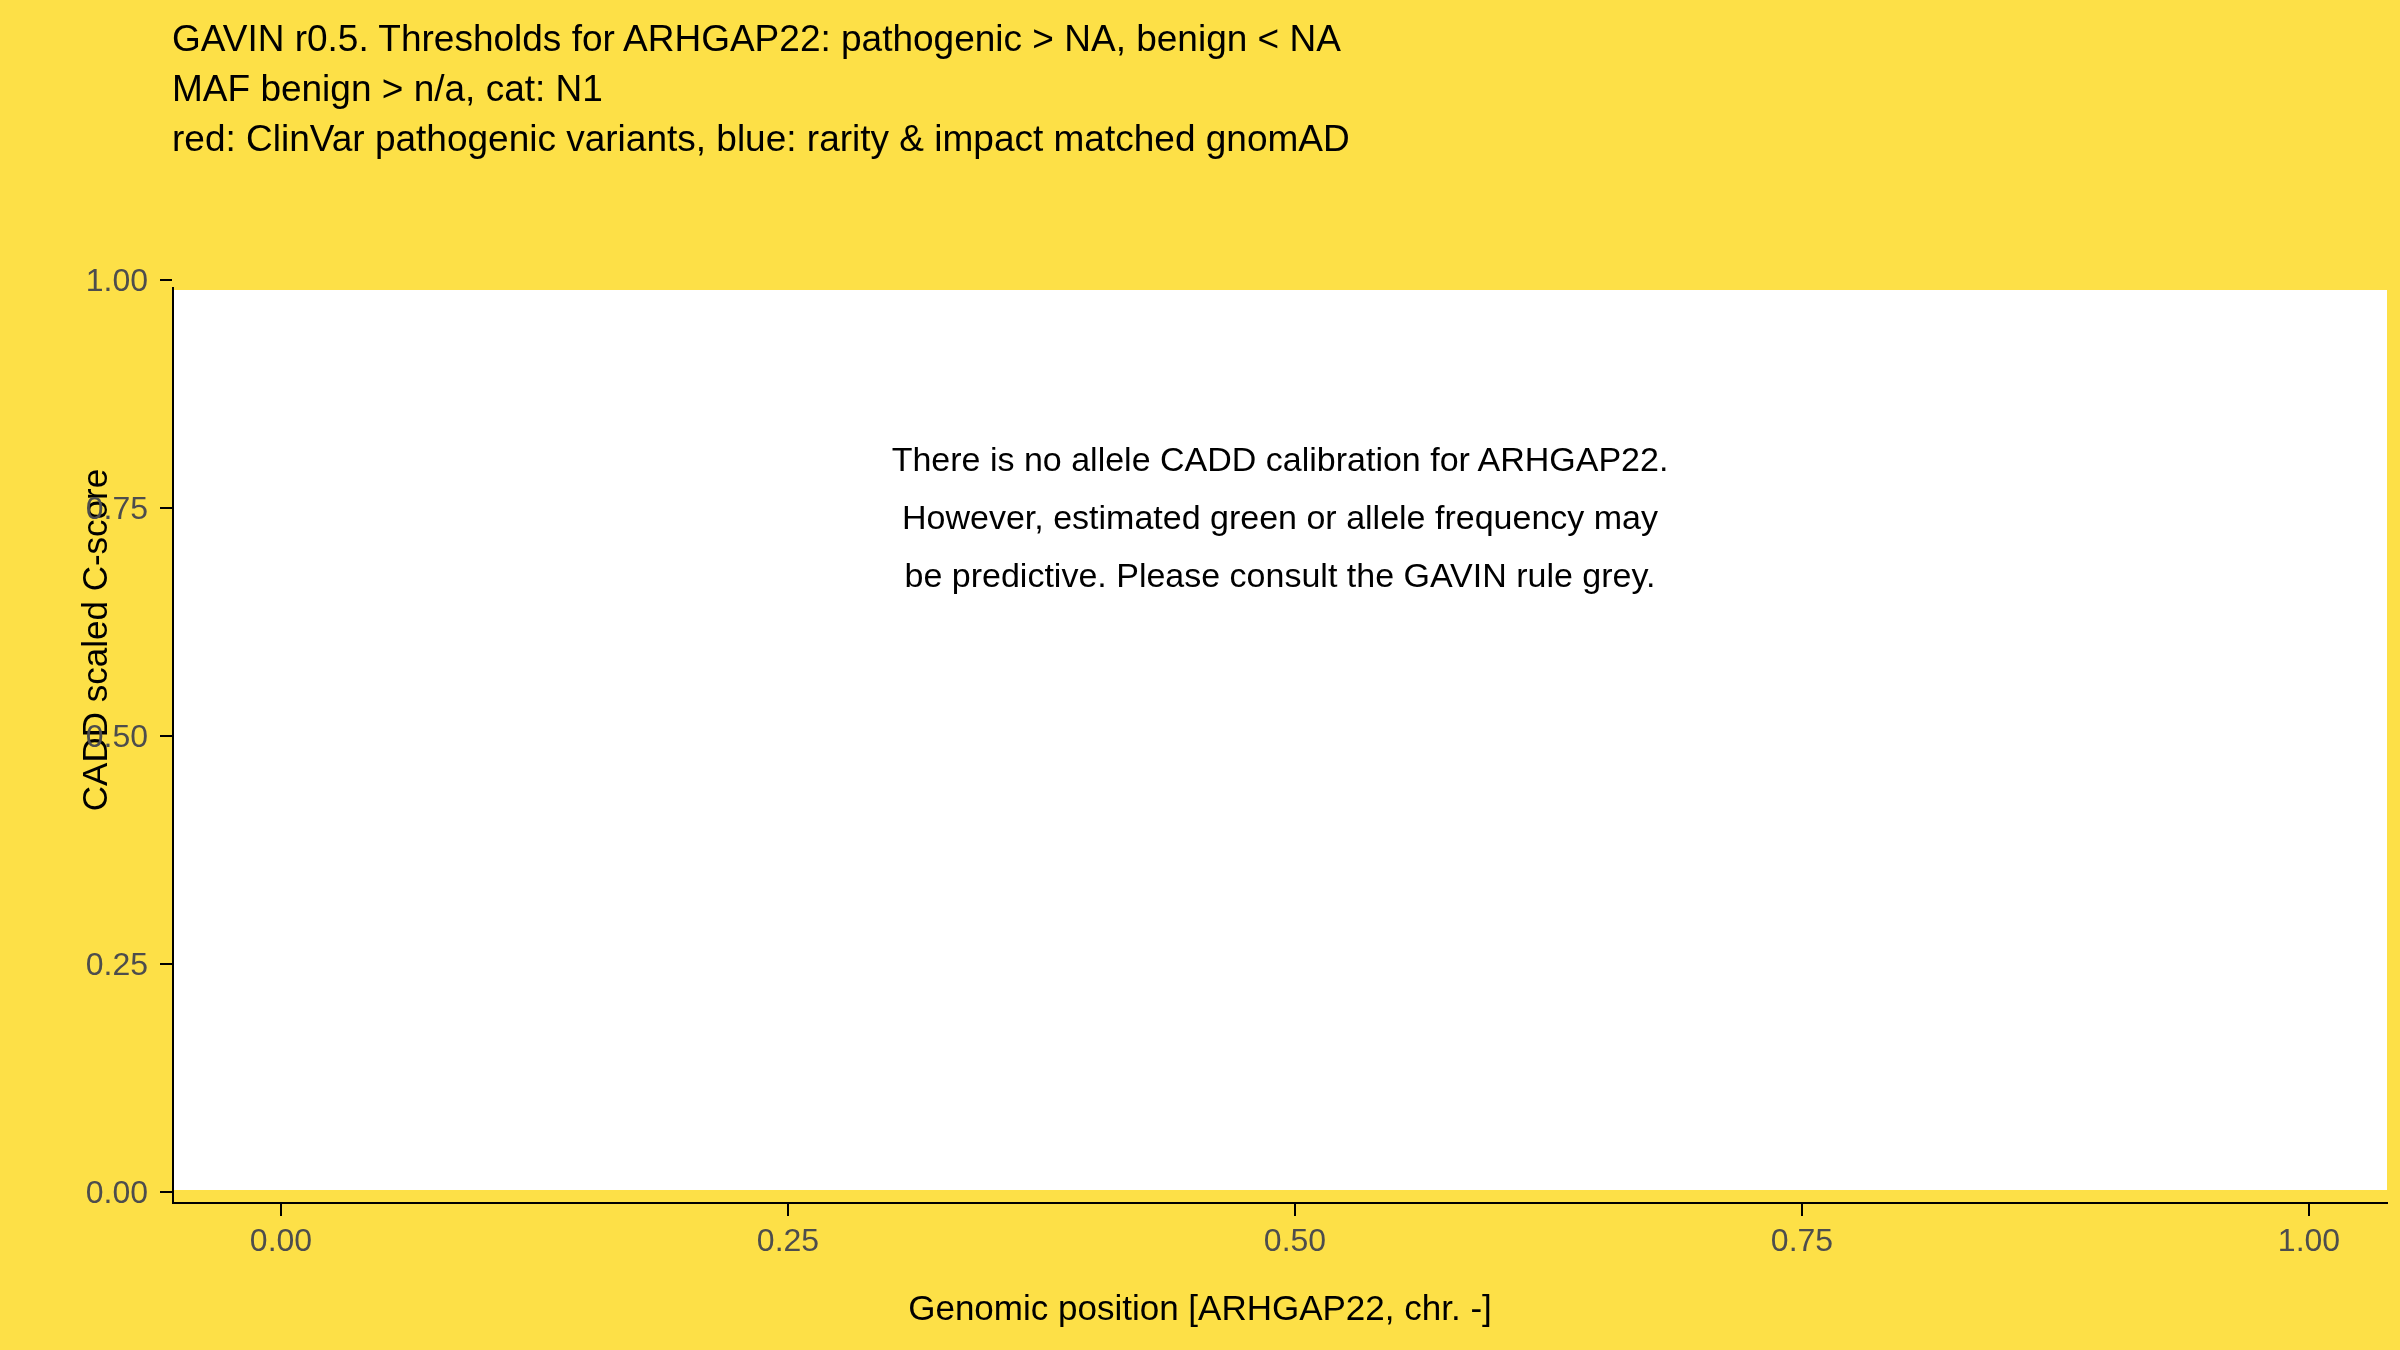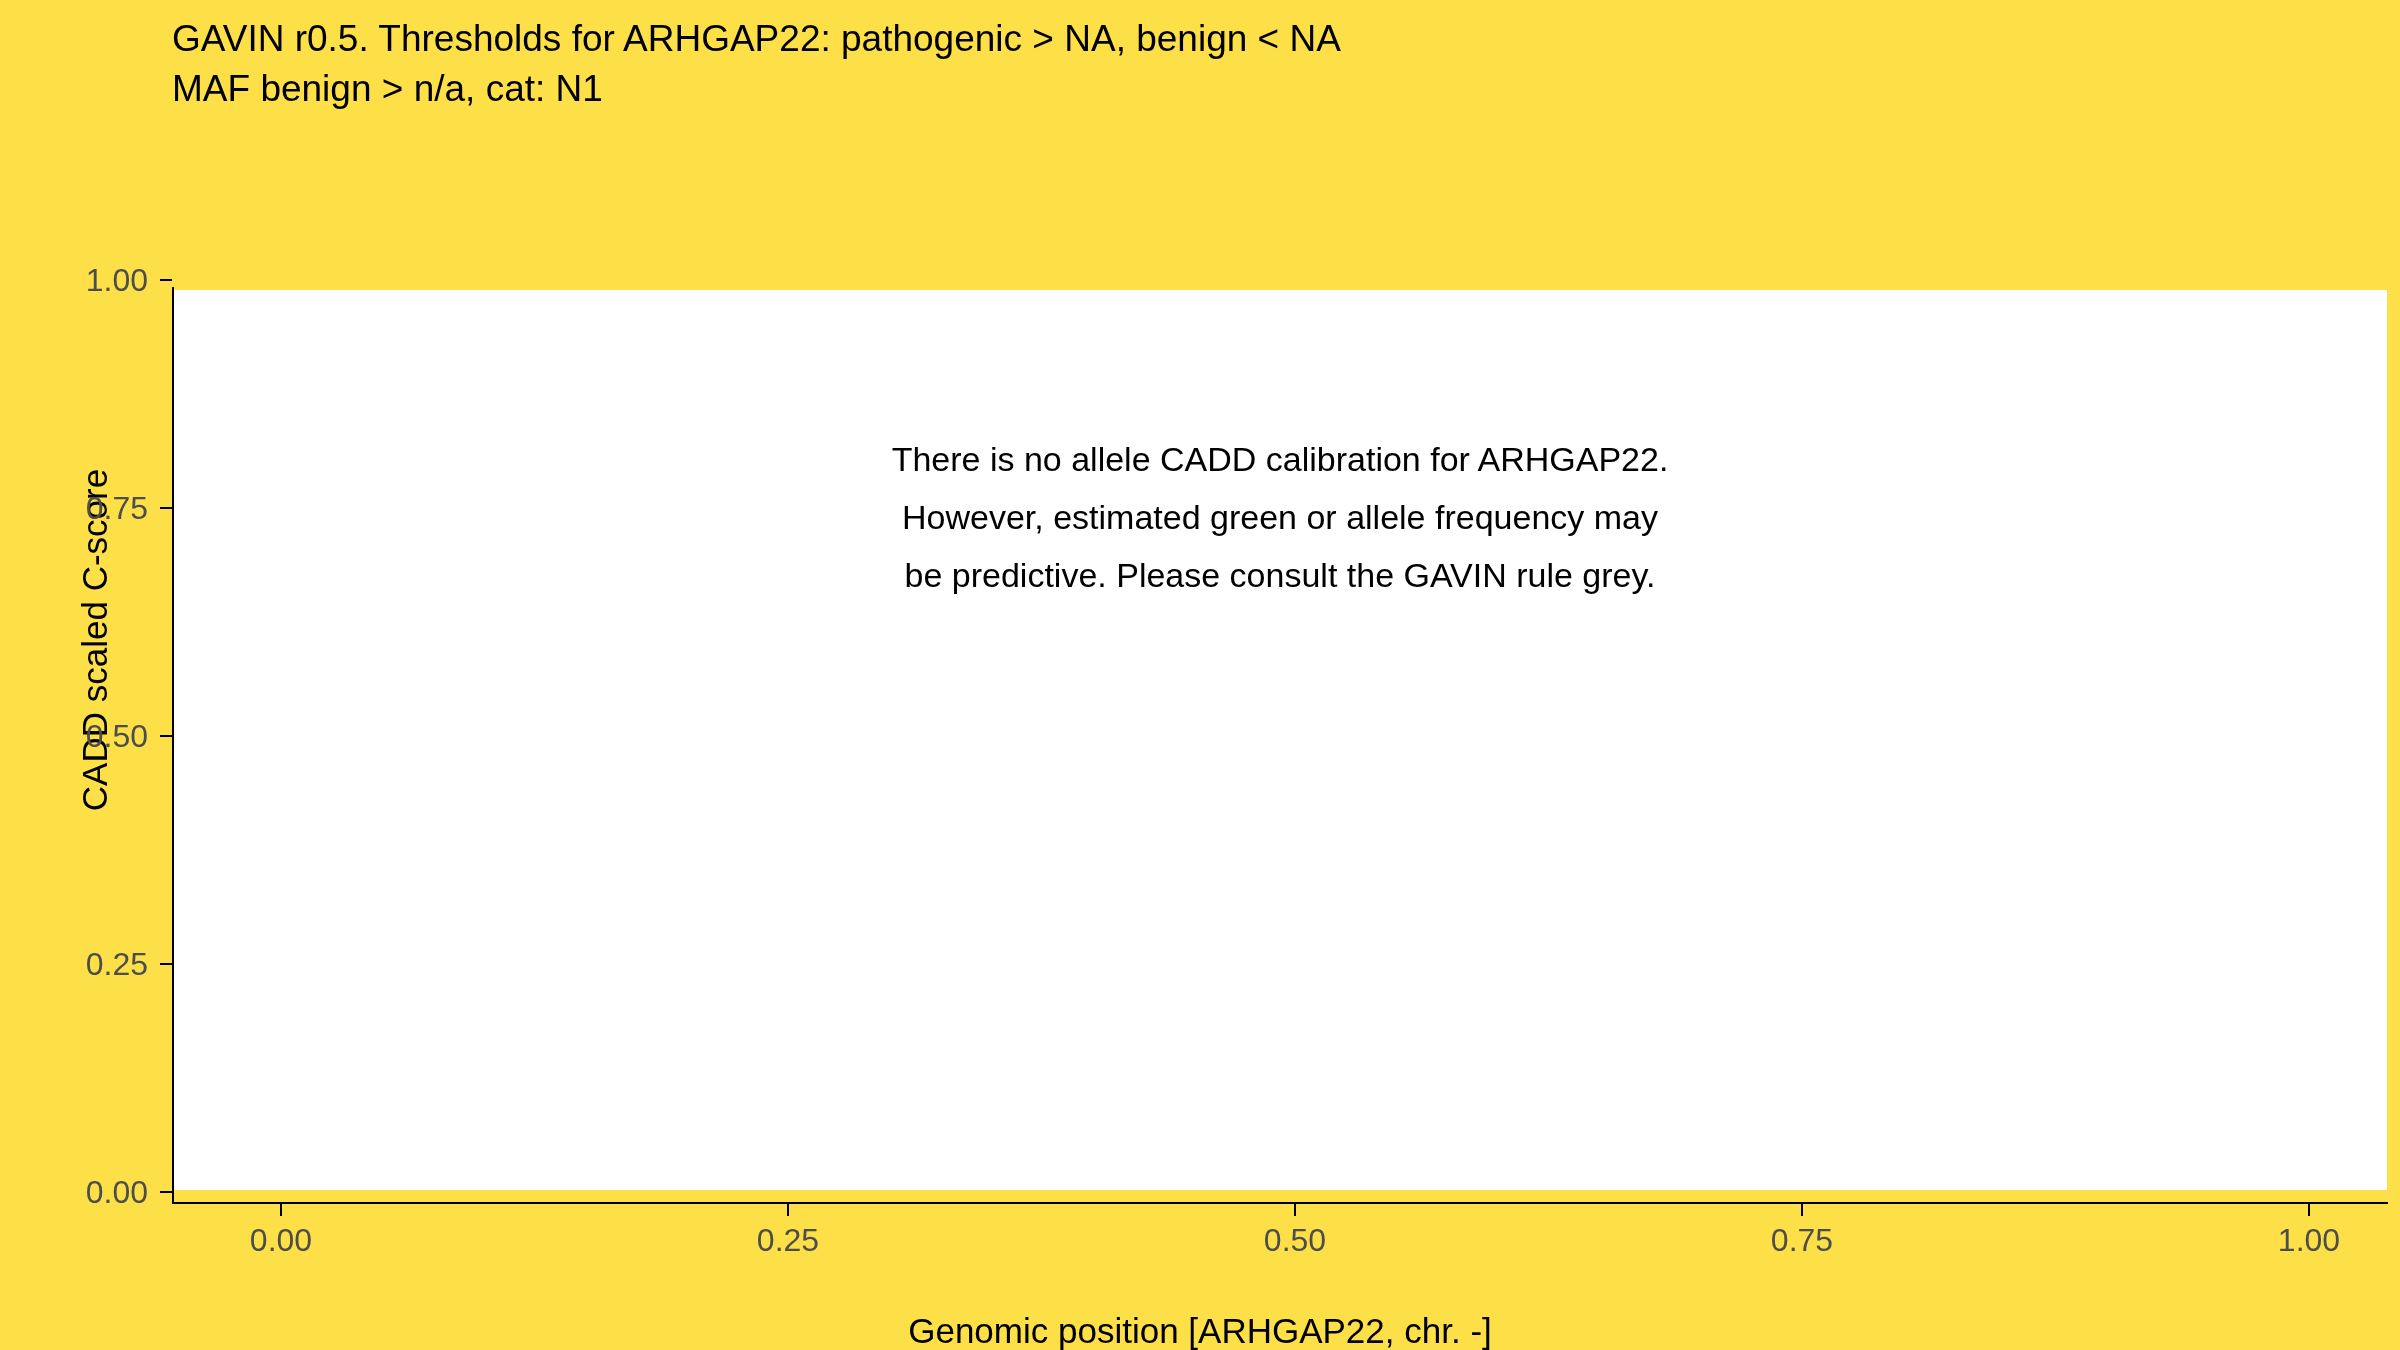--- a/index.html
+++ b/index.html
@@ -49,21 +49,20 @@
     color: #000000;
   }
   .x-axis-title {
     position: absolute;
     left: 0px;
     top: 1288px;
     width: 2400px;
     text-align: center;
     font-size: 35px;
     color: #000000;
-    margin-top: 23px;
   }
 
   
   .panel {
     position: absolute;
     left: 172px;
     top: 290px;
     width: 2215px;
     height: 900px;
     background: #ffffff;
@@ -134,20 +133,21 @@
   }
 </style>
 </head>
 <body>
 
 <div class="plot-root">
 
   <div class="title-block">
     <div class="title-line">GAVIN r0.5. Thresholds for ARHGAP22: pathogenic &gt; NA, benign &lt; NA</div>
     <div class="title-line">MAF benign &gt; n/a, cat: N1</div>
+    <div class="title-line">red: ClinVar pathogenic variants, blue: rarity &amp; impact matched gnomAD</div>
   </div>
 
   <div class="y-axis-title">CADD scaled C-score</div>
 
   <div class="panel"></div>
 
   <div class="axis-line-y"></div>
   <div class="axis-line-x"></div>
 
   <div class="tick-y" style="top:1191px;"></div>

